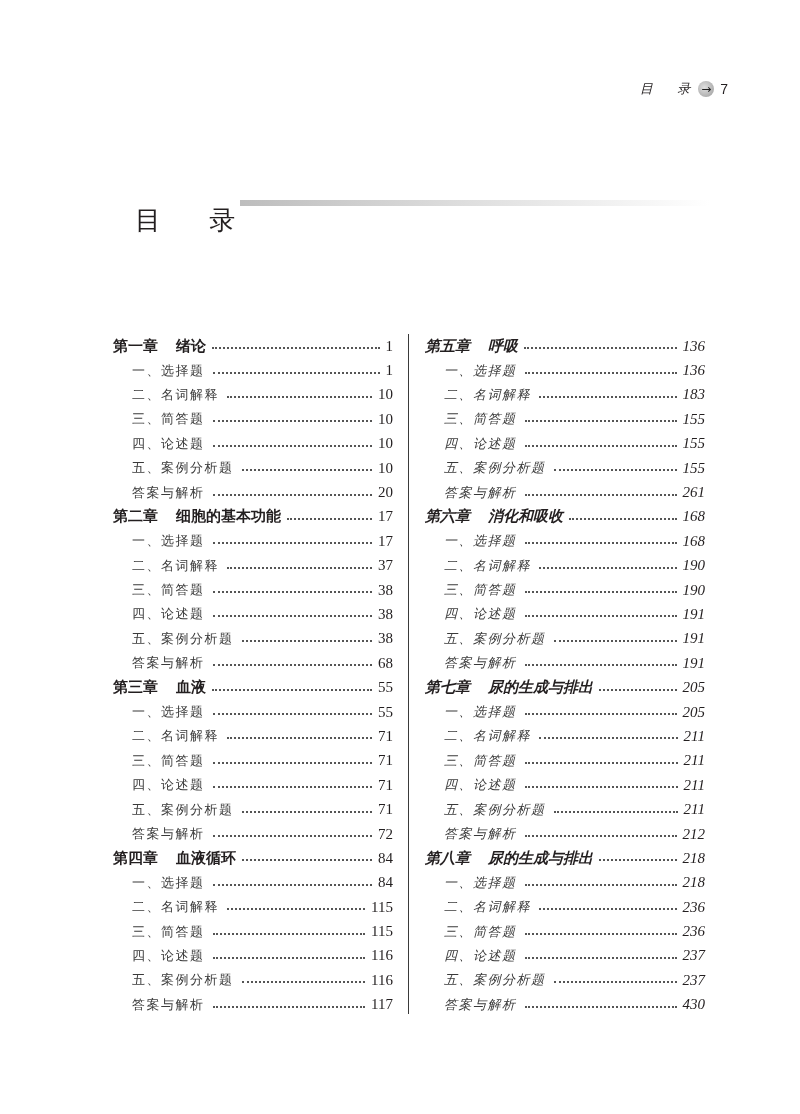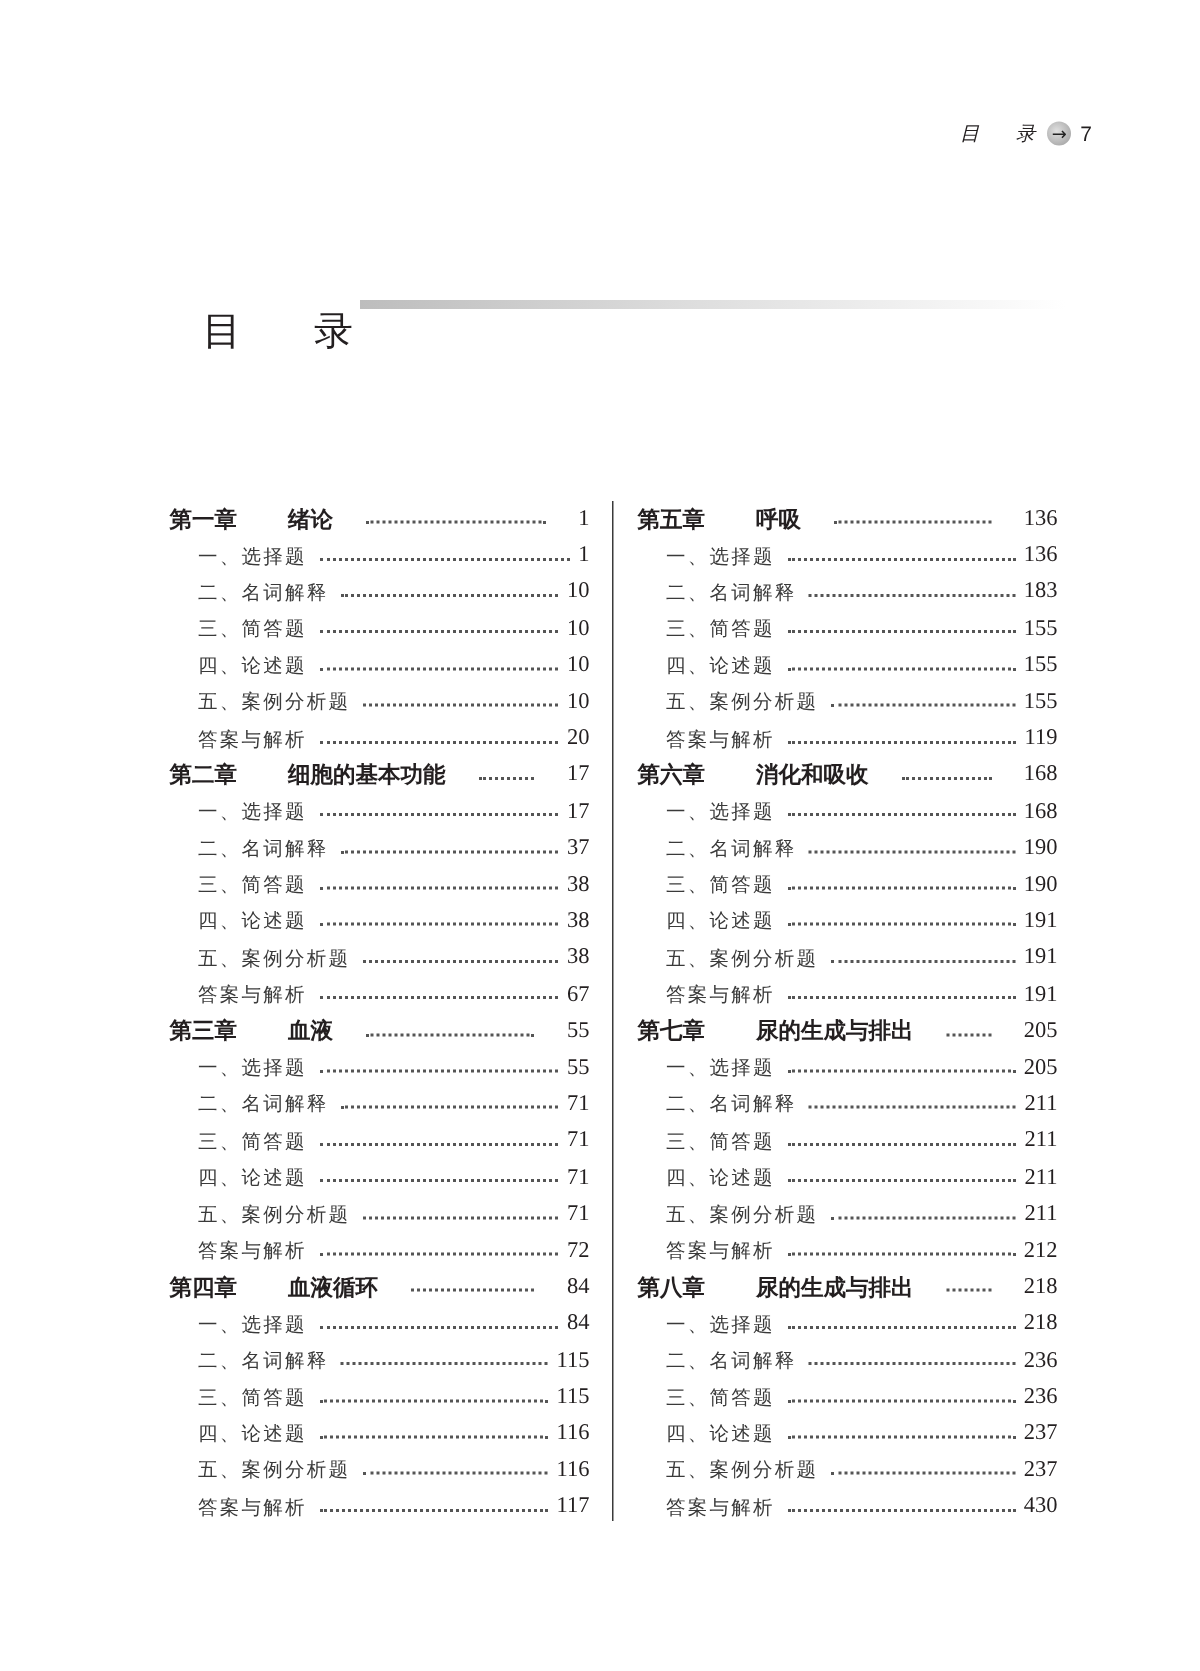--- a/index.html
+++ b/index.html
@@ -20,28 +20,28 @@
   .title-rule { position: absolute; top: 200px; left: 240px; width: 470px; height: 6px;
                 background: linear-gradient(to right, #bdbdbd 0%, #dcdcdc 45%, #f5f5f5 85%, #ffffff 100%); }
 
   .toc { position: absolute; top: 334px; left: 113px; width: 592px; display: flex; }
   .col { width: 280px; }
   .col.left { margin-right: 32px; }
   .col.right { padding-left: 0; }
   .divider { position: absolute; left: 295px; top: 0; width: 1px; height: 680px; background: #3a3a3a; }
 
   .row { height: 24.4px; display: flex; align-items: center; white-space: nowrap; }
-  .row.chapter { font-size: 15px; font-weight: bold; font-family: "DejaVu Sans", sans-serif; gap: 16px; }
+  .row.chapter { font-size: 15px; font-weight: bold; font-family: "DejaVu Sans", sans-serif; }
   .row.chapter .num { margin-right: 18px; }
   .row.section { font-size: 13px; padding-left: 19px; color: #3a3a3a; font-family: "DejaVu Serif", serif;
                  letter-spacing: 1.5px; }
   .leader { flex: 1; border-bottom: 2px dotted #555; margin: 0 6px; height: 0; position: relative; top: 2px; }
   .row.section .leader { margin-left: 8px; }
   .pg { font-family: "Liberation Serif", serif; font-size: 15px; font-weight: normal; color: #231f20; letter-spacing: 0; }
-  .right .row { margin-left: 0; }
+  .right .row { margin-left: 0; font-style: italic; }
 </style>
 </head>
 <body>
 
 <div class="running-head">
   <span class="rh-title">目 录</span>
   <span class="rh-arrow">→</span>
   <span class="rh-page">7</span>
 </div>
 
@@ -114,21 +114,21 @@
         <span class="pg">38</span>
       </div>
       <div class="row section">
         <span class="lbl">五、案例分析题</span>
         <span class="leader"></span>
         <span class="pg">38</span>
       </div>
       <div class="row section">
         <span class="lbl">答案与解析</span>
         <span class="leader"></span>
-        <span class="pg">67</span>
+        <span class="pg">68</span>
       </div>
       <div class="row chapter">
         <span class="num">第三章</span>
         <span class="ttl">血液</span>
         <span class="leader"></span>
         <span class="pg">55</span>
       </div>
       <div class="row section">
         <span class="lbl">一、选择题</span>
         <span class="leader"></span>
@@ -224,21 +224,21 @@
         <span class="pg">155</span>
       </div>
       <div class="row section">
         <span class="lbl">五、案例分析题</span>
         <span class="leader"></span>
         <span class="pg">155</span>
       </div>
       <div class="row section">
         <span class="lbl">答案与解析</span>
         <span class="leader"></span>
-        <span class="pg">119</span>
+        <span class="pg">261</span>
       </div>
       <div class="row chapter">
         <span class="num">第六章</span>
         <span class="ttl">消化和吸收</span>
         <span class="leader"></span>
         <span class="pg">168</span>
       </div>
       <div class="row section">
         <span class="lbl">一、选择题</span>
         <span class="leader"></span>

